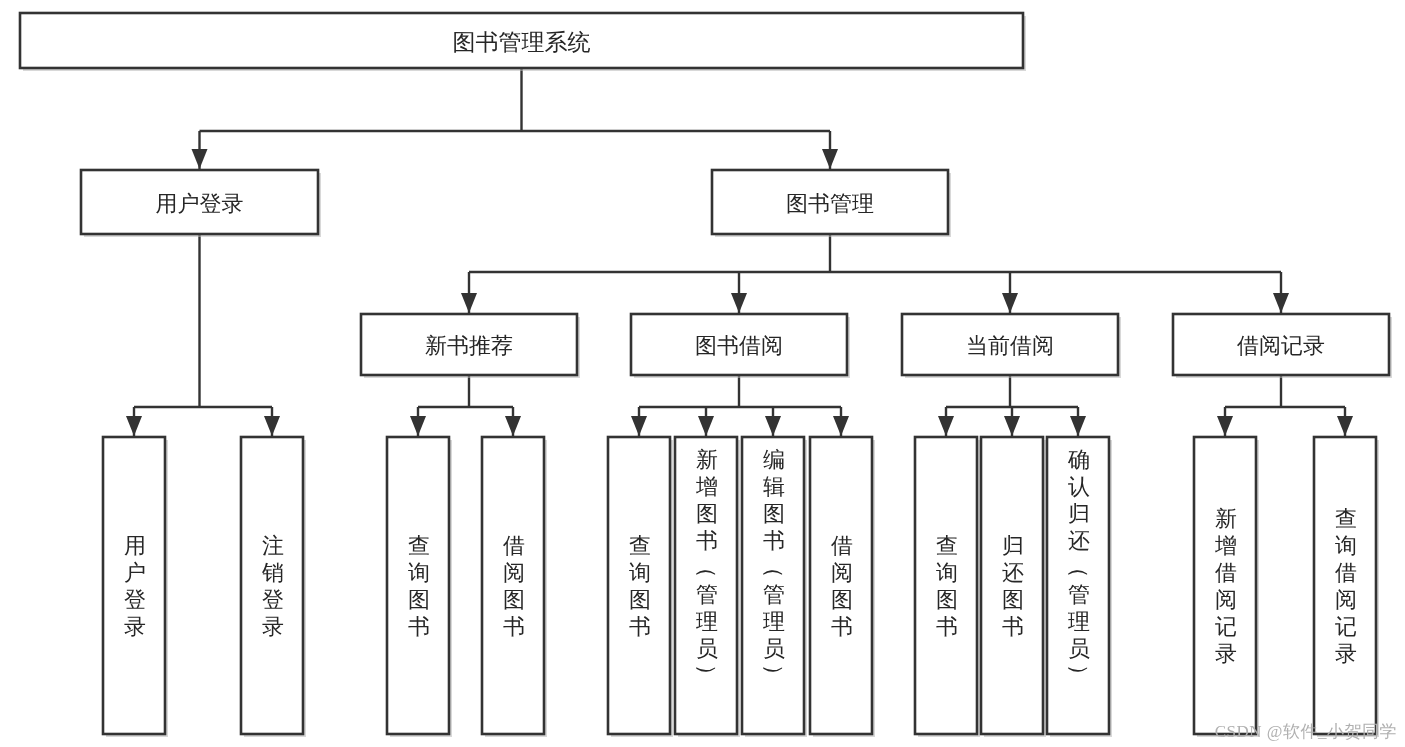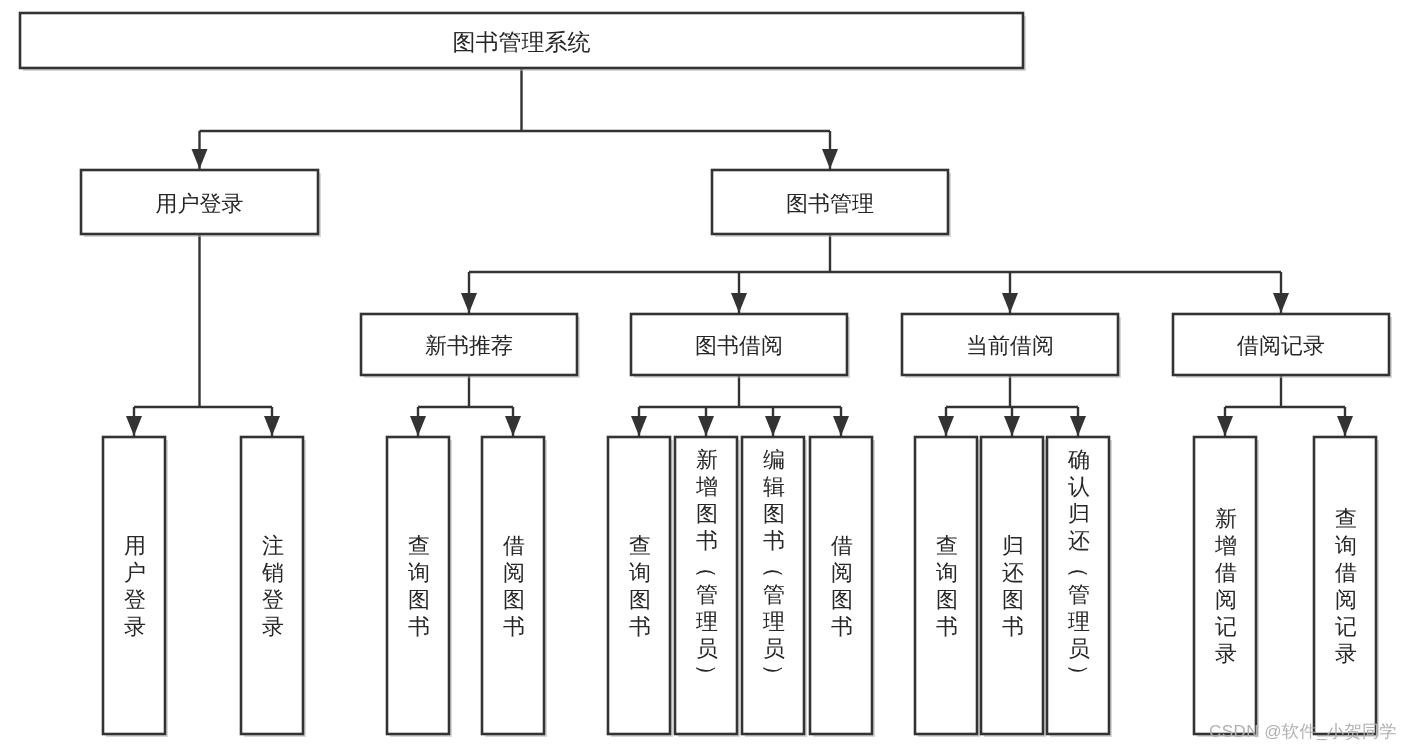--- a/index.html
+++ b/index.html
@@ -59,21 +59,21 @@
     font-size: 23px;
   }
   .label-v {
     font-size: 22px;
     text-anchor: middle;
   }
   .watermark {
     position: absolute;
     right: 8px;
     bottom: 4px;
-    font-family: Liberation Sans, sans-serif;
+    font-family: Liberation Serif, serif;
     font-size: 17px;
     color: #b0b0b0;
     white-space: nowrap;
     letter-spacing: 0.5px;
     pointer-events: none;
   }
 </style>
 </head>
 <body>
 

